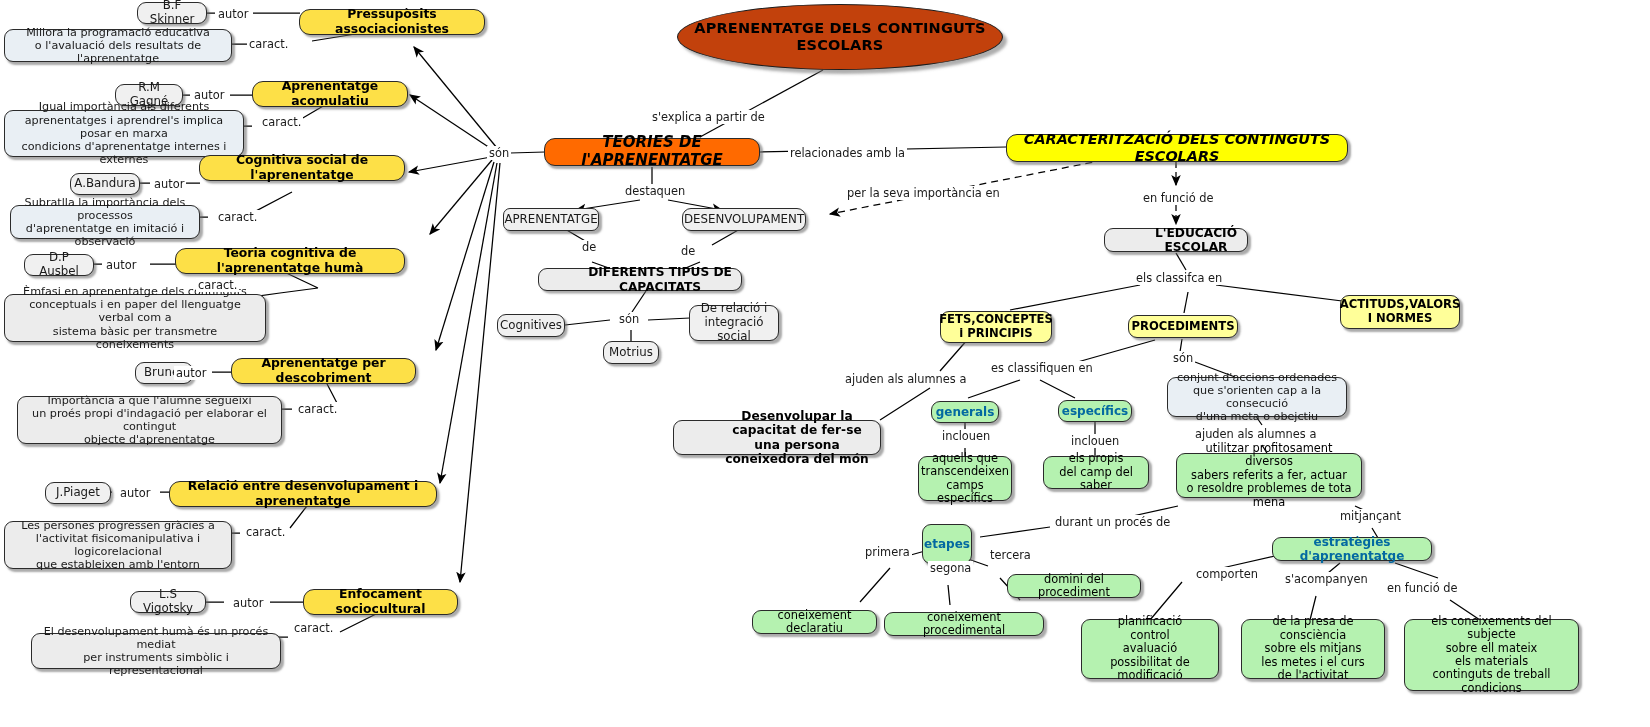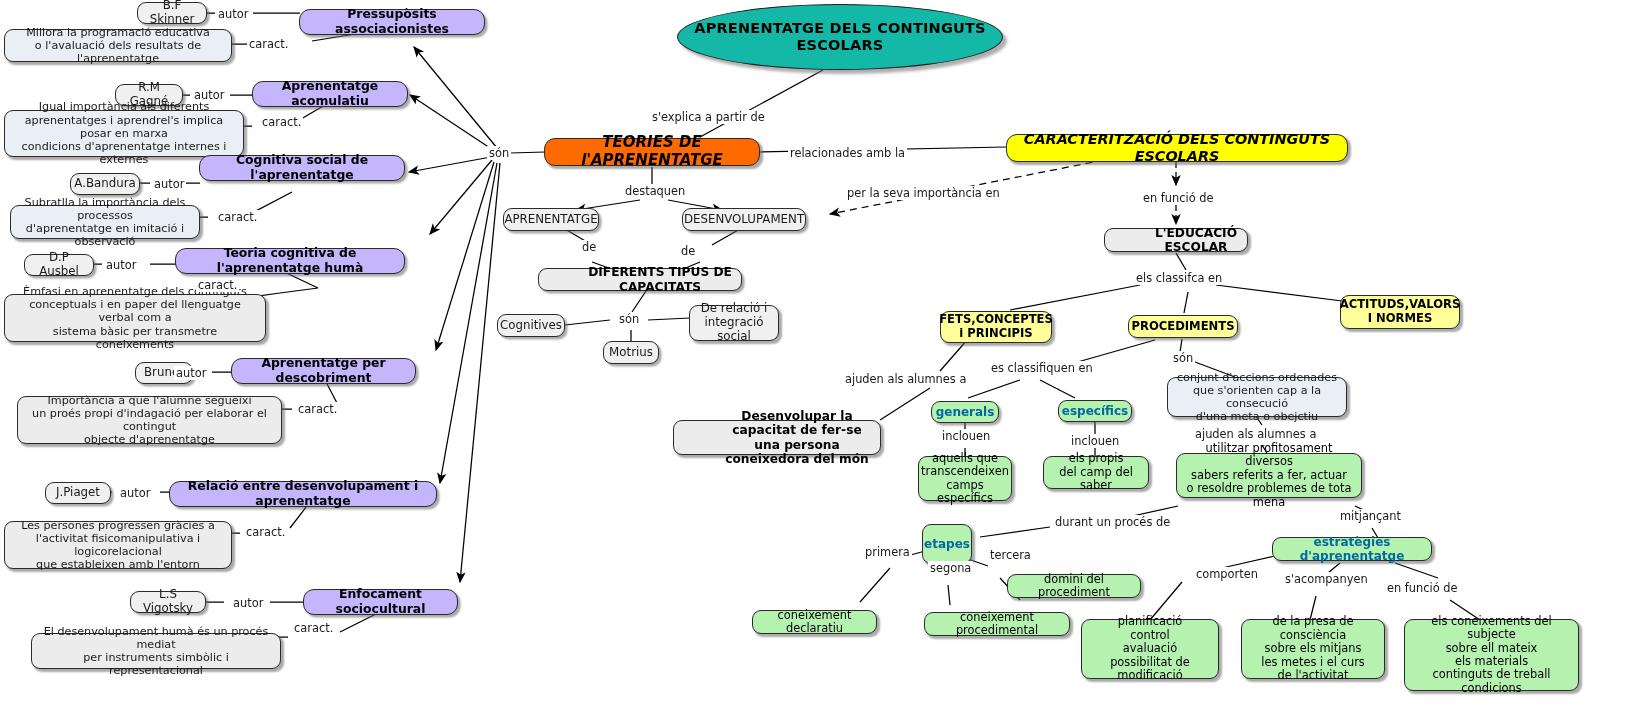--- a/index.html
+++ b/index.html
@@ -29,39 +29,39 @@
     line-height:1.18;
     border:1.2px solid #2b2b2b;
     border-radius:9px;
     padding:3px 7px;
     white-space:pre-line;
     box-shadow:2.5px 2.5px 2px rgba(100,100,100,0.55);
     z-index:3;
   }
   
   .n-olive{
-    background:#14b8a6;
+    background:#c2410c;
     border:1.4px solid #1d1d1d;
     border-radius:50%;
     font-weight:bold;
     font-size:14.5px;
     letter-spacing:0.2px;
     color:#000;
     box-shadow:4px 4px 3px rgba(120,120,120,0.6);
   }
   .n-orange-strong{
     background:#ff6a00;
     font-weight:bold;
     font-style:italic;
     font-size:15px;
     color:#000;
     border-radius:11px;
   }
   .n-orange{
-    background:#c4b5fd;
+    background:#fde047;
     font-weight:bold;
     font-size:12.4px;
     color:#000;
     border-radius:11px;
   }
   .n-yellow-strong{
     background:#ffff00;
     font-weight:bold;
     font-style:italic;
     font-size:14.4px;
@@ -270,21 +270,21 @@
 que estableixen amb l'entorn</div>
   <div class="link-label" style="left:244px;top:525px;">caract.</div>
 
   <div class="node n-plain" style="left:130px;top:591px;width:76px;height:22px;">L.S Vigotsky</div>
   <div class="link-label" style="left:231px;top:596px;">autor</div>
   <div class="node n-orange" style="left:303px;top:589px;width:155px;height:26px;">Enfocament sociocultural</div>
   <div class="node n-gray" style="left:31px;top:633px;width:250px;height:36px;">El desenvolupament humà és un procés mediat
 per instruments simbòlic i representacional</div>
   <div class="link-label" style="left:292px;top:621px;">caract.</div>
 
-  <div class="node n-plain" style="left:503px;top:208px;width:96px;height:23px;">APRENENTATGE</div>
+  <div class="node n-plain" style="left:503px;top:208px;width:96px;height:23px;border-radius:7px;">APRENENTATGE</div>
   <div class="node n-plain" style="left:682px;top:208px;width:124px;height:23px;">DESENVOLUPAMENT</div>
   <div class="link-label" style="left:580px;top:240px;">de</div>
   <div class="link-label" style="left:679px;top:244px;">de</div>
   <div class="node n-gray-b" style="left:538px;top:268px;width:204px;height:23px;">DIFERENTS TIPUS DE CAPACITATS</div>
   <div class="link-label" style="left:617px;top:312px;">són</div>
   <div class="node n-plain" style="left:497px;top:314px;width:68px;height:23px;">Cognitives</div>
   <div class="node n-plain" style="left:603px;top:341px;width:56px;height:23px;">Motrius</div>
   <div class="node n-plain" style="left:689px;top:305px;width:90px;height:36px;">De relació i
 integració social</div>
 
@@ -324,21 +324,21 @@
   <div class="node n-green" style="left:1176px;top:453px;width:186px;height:45px;">utilitzar profitosament diversos
 sabers referits a fer, actuar
 o resoldre problemes de tota mena</div>
 
   <div class="link-label" style="left:1053px;top:515px;">durant un procés de</div>
   <div class="node n-green-b" style="left:922px;top:524px;width:50px;height:40px;">etapes</div>
   <div class="link-label" style="left:863px;top:545px;">primera</div>
   <div class="link-label" style="left:928px;top:561px;">segona</div>
   <div class="link-label" style="left:988px;top:548px;">tercera</div>
   <div class="node n-green" style="left:752px;top:610px;width:125px;height:24px;">coneixement declaratiu</div>
-  <div class="node n-green" style="left:924px;top:612px;width:146px;height:24px;">coneixement procedimental</div>
+  <div class="node n-green" style="left:884px;top:612px;width:160px;height:24px;">coneixement procedimental</div>
   <div class="node n-green" style="left:1007px;top:574px;width:134px;height:24px;">domini del procediment</div>
 
   <div class="link-label" style="left:1338px;top:509px;">mitjançant</div>
   <div class="node n-green-b" style="left:1272px;top:537px;width:160px;height:24px;">estratègies d'aprenentatge</div>
   <div class="link-label" style="left:1194px;top:567px;">comporten</div>
   <div class="link-label" style="left:1283px;top:572px;">s'acompanyen</div>
   <div class="link-label" style="left:1385px;top:581px;">en funció de</div>
 
   <div class="node n-green" style="left:1081px;top:619px;width:138px;height:60px;">planificació
 control

